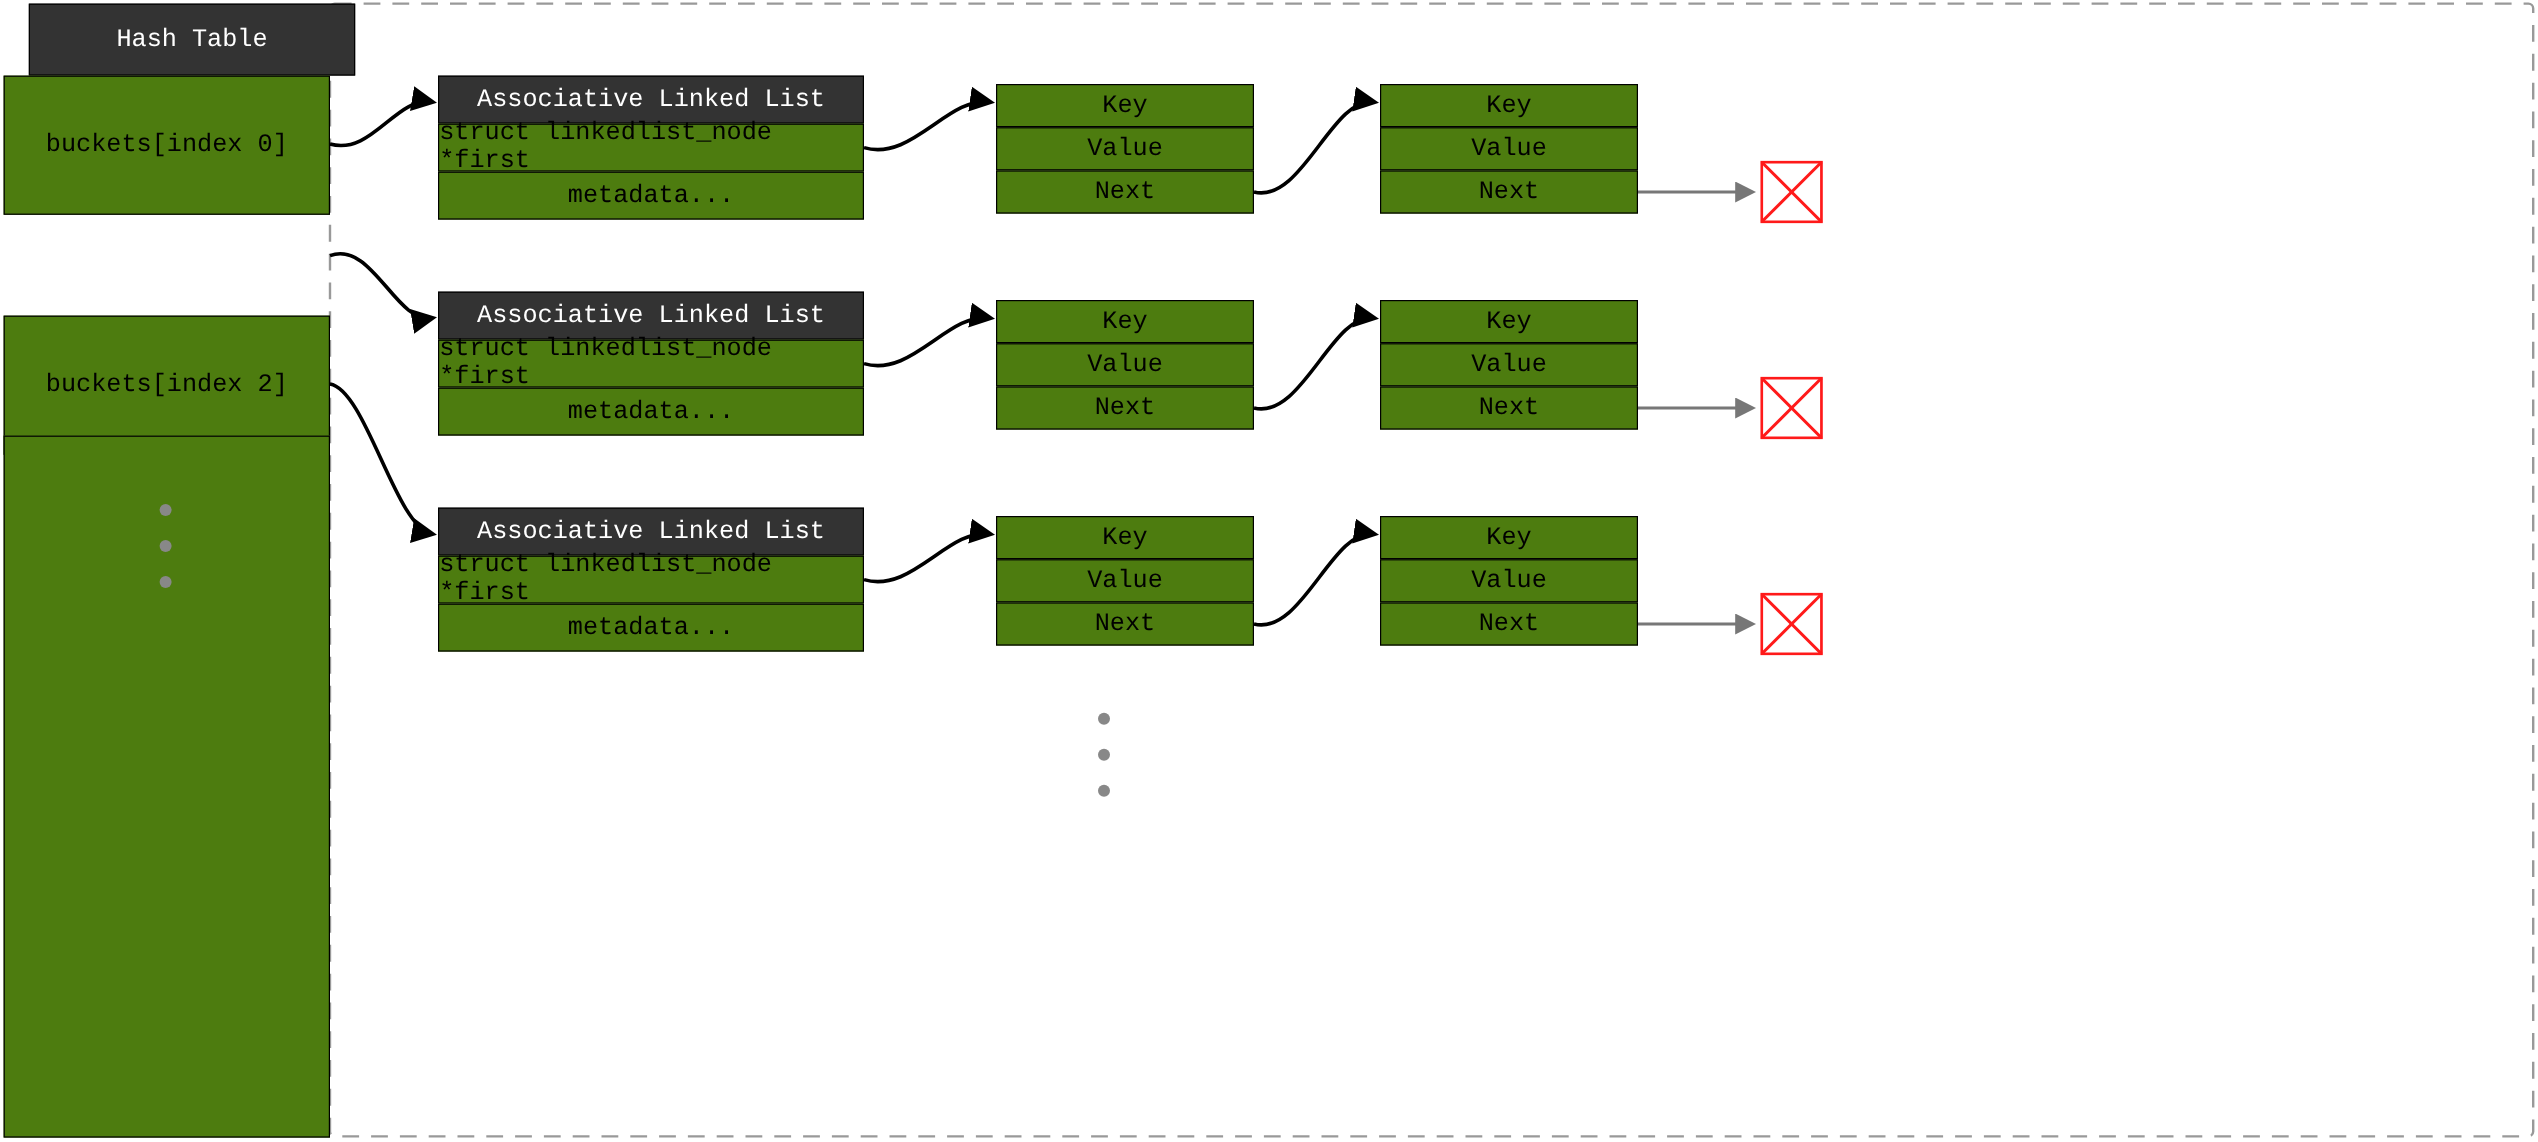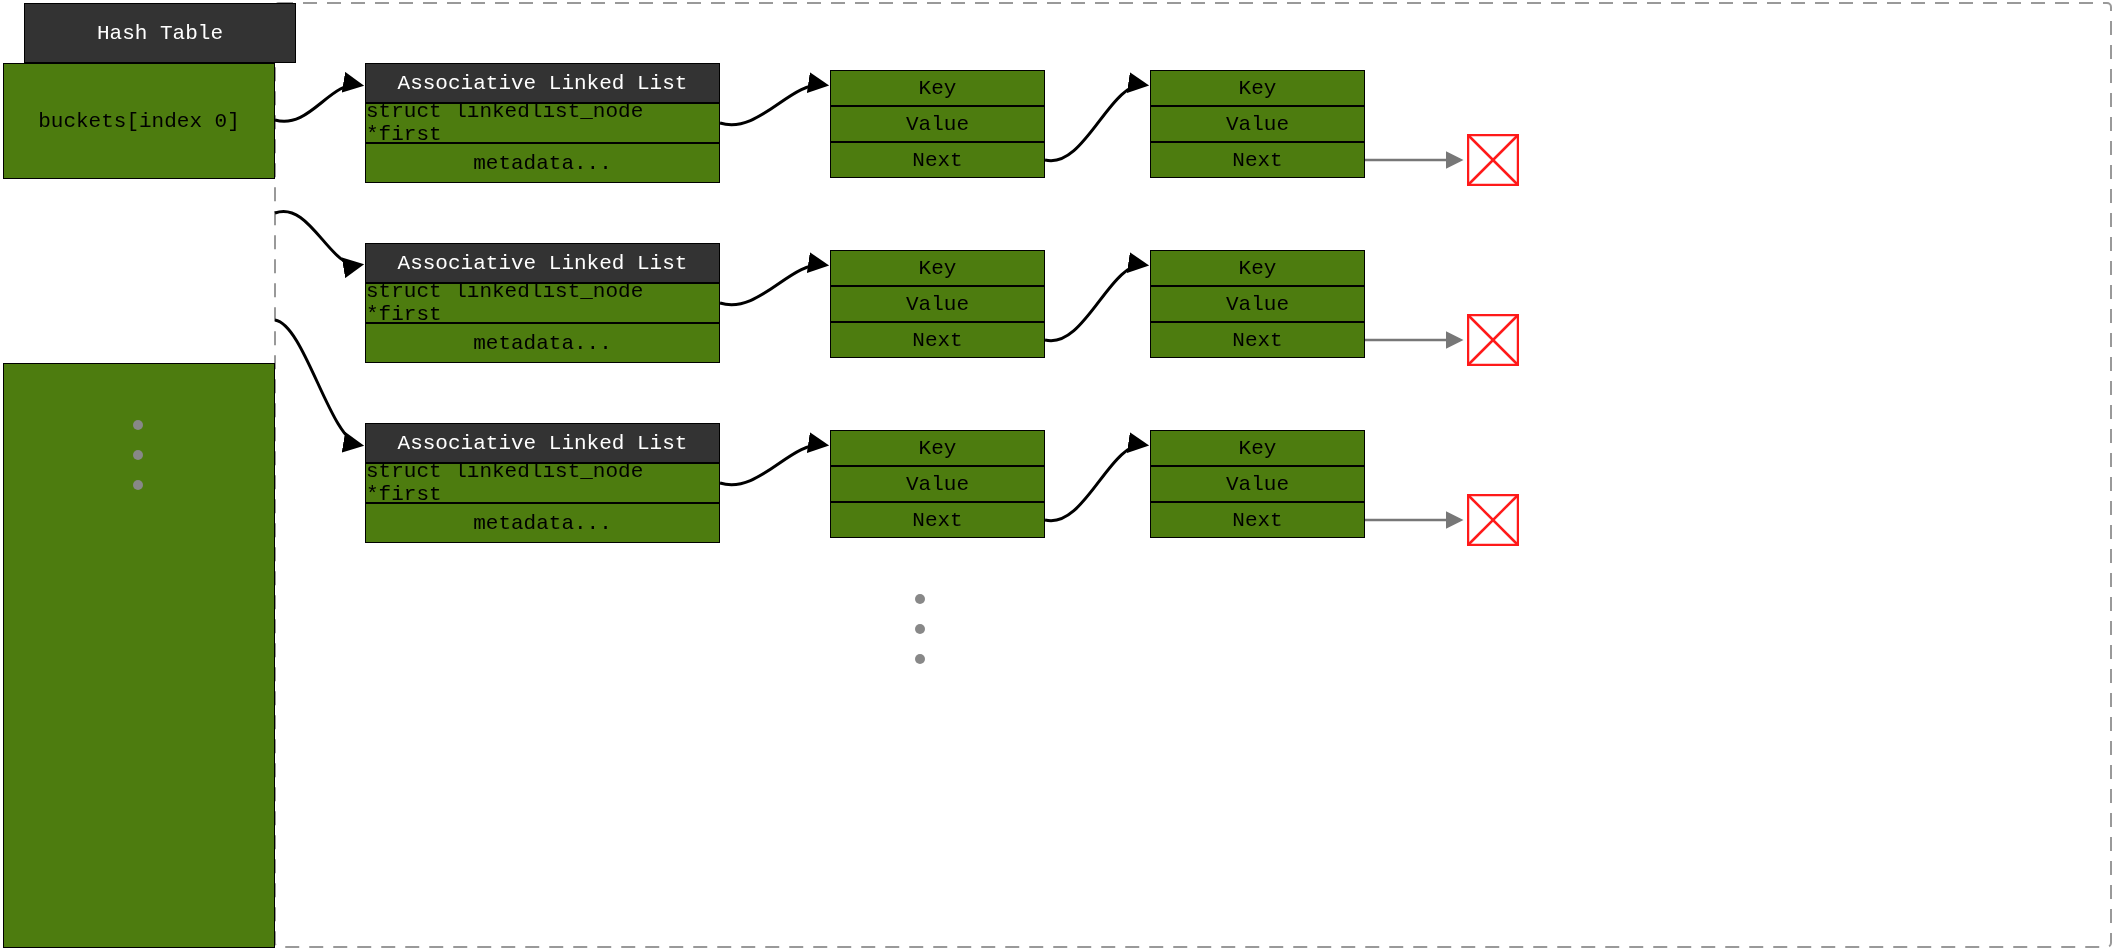--- a/index.html
+++ b/index.html
@@ -65,20 +65,21 @@
 <body>
 
 <div class="canvas">
 
   <svg class="overlay">
     <rect x="275" y="3" width="1836" height="944" rx="4" ry="4" fill="none" stroke="#999" stroke-width="2" stroke-dasharray="14 10"></rect>
   </svg>
 
   <div class="box header ht-header" style="left:3px; top:3px; width:272px;margin-left:21px;">Hash Table</div>
   <div class="box ht-cell" style="left:3px; top:63px; width:272px;">buckets[index 0]</div>
+  <div class="box ht-cell" style="left:3px; top:263px; width:272px;">buckets[index 2]</div>
 
   <div class="box" style="left:3px; top:363px; width:272px; height:585px; border-top:1px solid #000;"></div>
   <div class="dot" style="left:133px; top:420px;"></div>
   <div class="dot" style="left:133px; top:450px;"></div>
   <div class="dot" style="left:133px; top:480px;"></div>
 
   <div class="box header" style="left:365px; top:63px; width:355px; height:40px;">Associative Linked List</div>
   <div class="box" style="left:365px; top:103px; width:355px; height:40px;">struct linkedlist_node *first</div>
   <div class="box" style="left:365px; top:143px; width:355px; height:40px;">metadata...</div>
 

